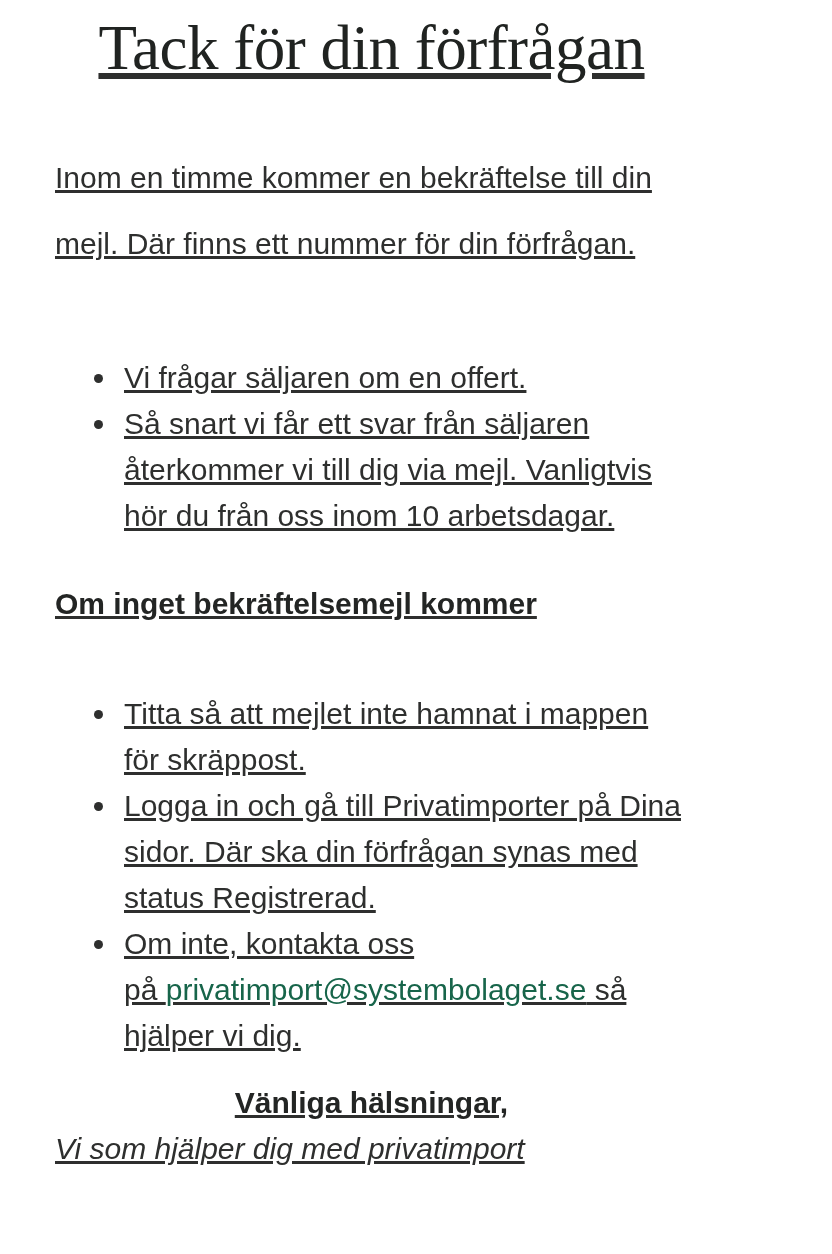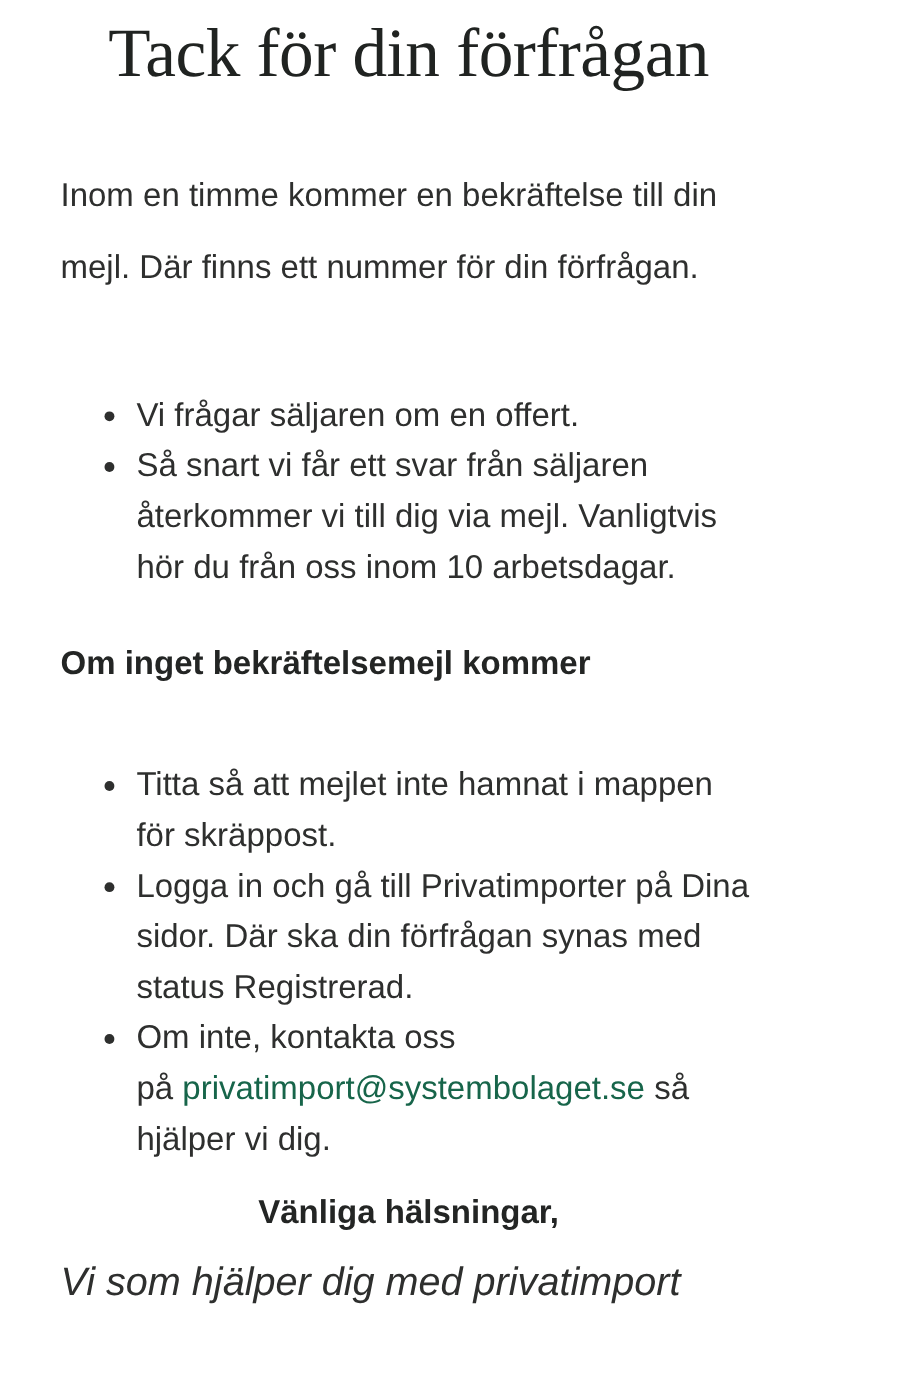--- a/index.html
+++ b/index.html
@@ -17,20 +17,21 @@
   }
   body {
     font-family: "Liberation Sans", sans-serif;
     color: var(--body-color);
     width: 832px;
   }
   .page {
     width: 744px;
     min-height: 1254px;
     padding: 10px 56px 8px 55px;
+    text-decoration: underline;
   }
   .page-title {
     font-family: "Liberation Serif", serif;
     font-weight: 500;
     font-size: 63px;
     line-height: 77px;
     letter-spacing: -0.5px;
     color: var(--title-color);
     text-align: center;
     margin: 0;
@@ -72,22 +73,22 @@
   }
   .signature-closing {
     margin: 24px 0 0 0;
     font-size: 30px;
     line-height: 40px;
     font-weight: 700;
     color: var(--heading-color);
     text-align: center;
   }
   .signature-team {
-    margin: 22px 0 0 0;
-    font-size: 36px;
+    margin: 6px 0 0 0;
+    font-size: 30px;
     line-height: 40px;
     font-style: italic;
   }
 </style>
 </head>
 <body>
 
 <main class="page">
 
   <h1 class="page-title">Tack för din förfrågan</h1>

